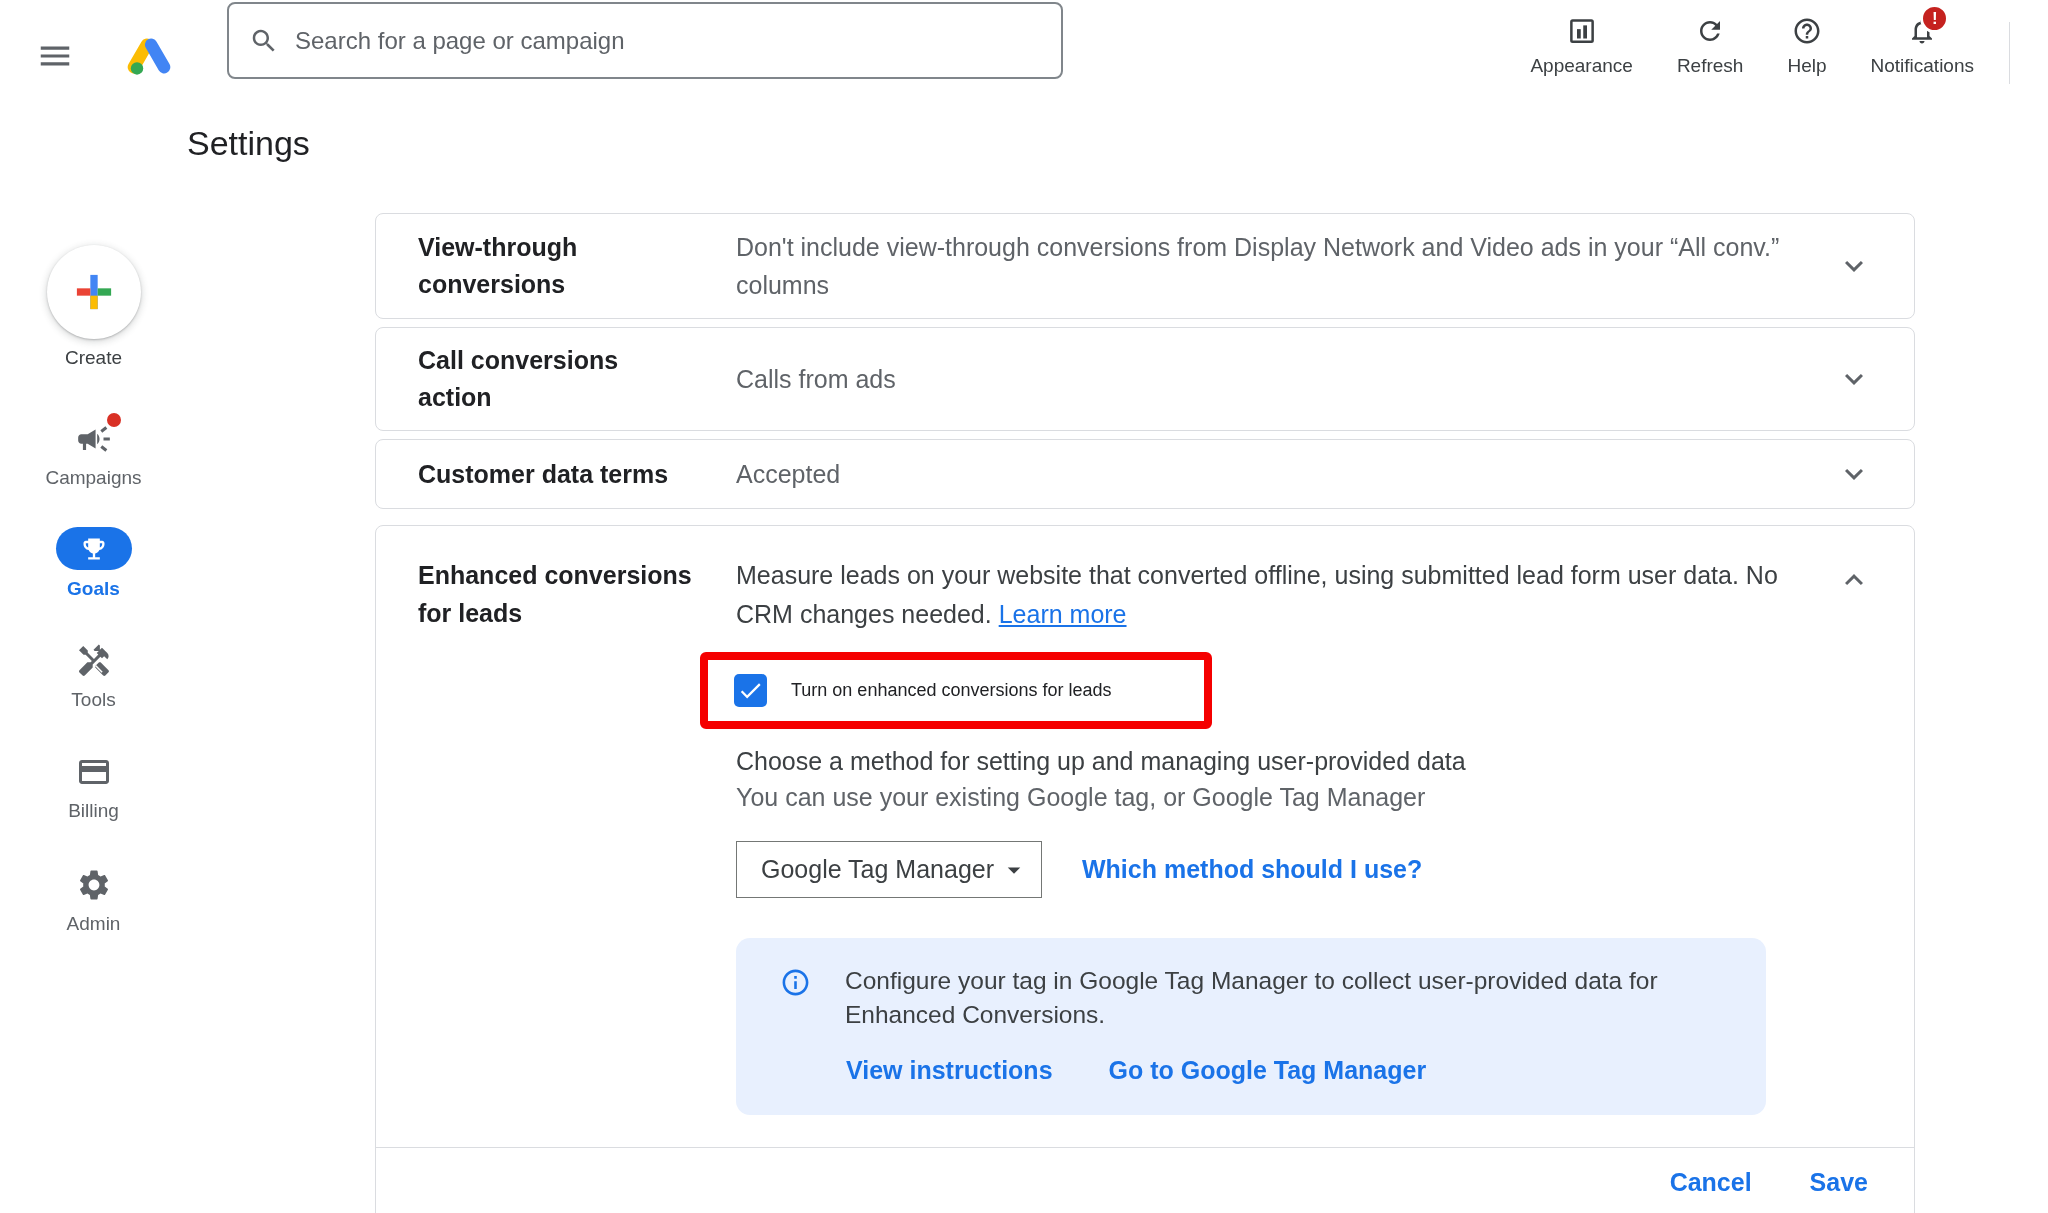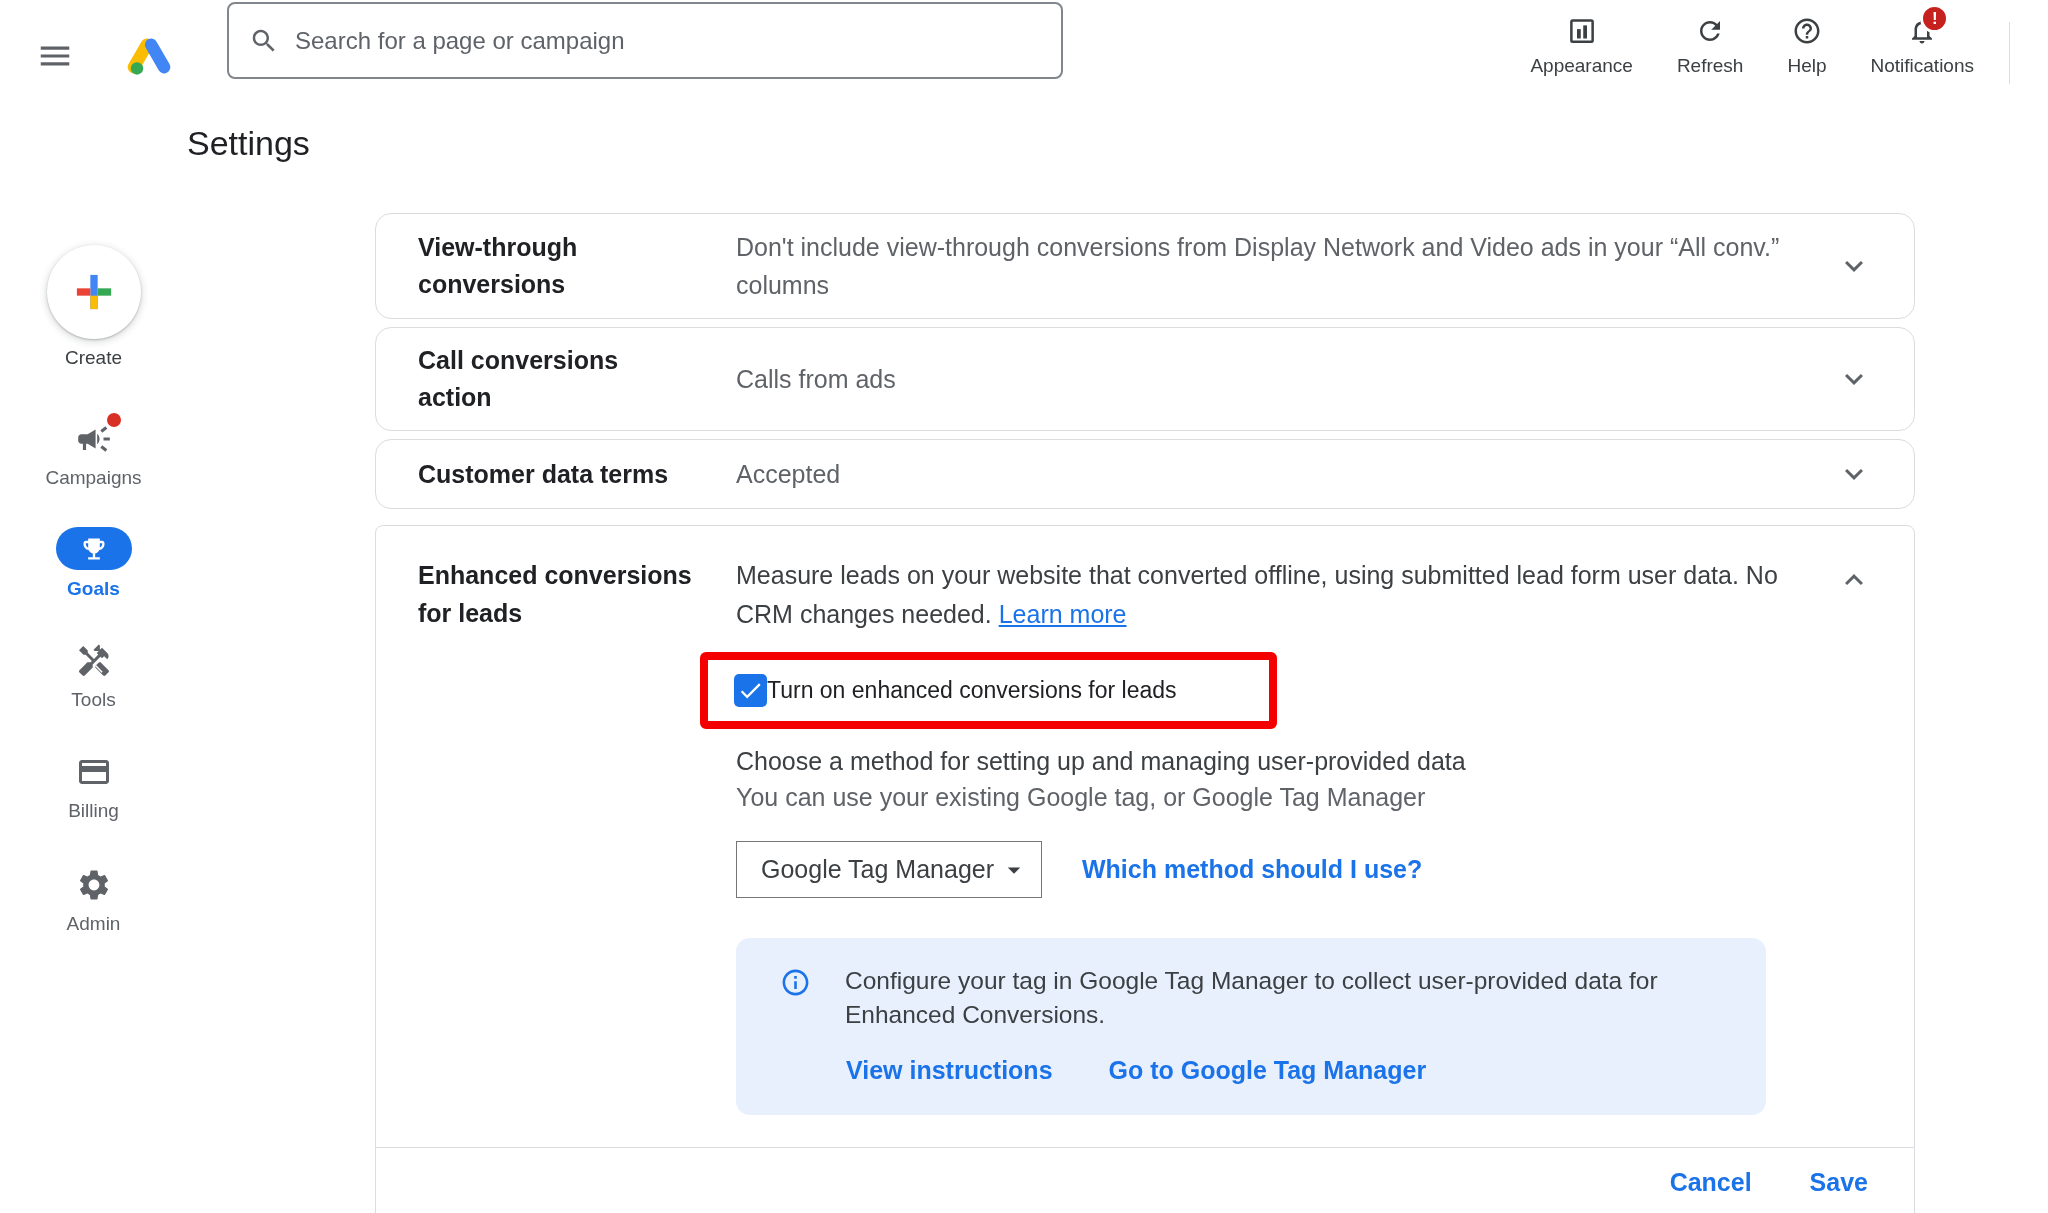--- a/index.html
+++ b/index.html
@@ -37,21 +37,21 @@
   .red-dot { position:absolute; top:-6px; right:-8px; width:14px; height:14px;
     border-radius:50%; background:#d93025; }
   .goals-pill { width:76px; height:43px; border-radius:22px; background:#1a73e8;
     display:flex; align-items:center; justify-content:center; }
   .side-label.active { color:#1a73e8; font-weight:700; }
 
   
   .page-title { position:absolute; left:187px; top:124px; font-size:34px; font-weight:400; color:#202124; }
   .cards { position:absolute; left:375px; top:213px; width:1540px; }
 
-  .acc-row { display:flex; align-items:center; border:1px solid #dadce0; border-radius:16px;
+  .acc-row { display:flex; align-items:center; border:1px solid #dadce0; border-radius:8px;
     background:#fff; padding:14px 42px; margin-bottom:8px; min-height:70px; }
   .row-label { width:280px; margin-right:38px; flex:none; font-size:25px; font-weight:700;
     line-height:37px; color:#202124; }
   .row-value { flex:1; font-size:25px; line-height:38px; color:#5f6368; padding-right:30px; }
   .chev { flex:none; cursor:pointer; display:flex; }
 
   
   .exp-card { border:1px solid #dadce0; border-radius:8px; background:#fff; margin-top:16px; }
   .exp-top { display:flex; padding:30px 42px 0 42px; }
   .exp-label { width:280px; margin-right:38px; flex:none; font-size:25px; font-weight:700;
@@ -61,21 +61,21 @@
 
   .desc { font-size:25px; line-height:39px; color:#3c4043; padding-right:20px; }
   a.link { color:#1a73e8; text-decoration:underline; cursor:pointer; }
   a.link-bold { color:#1a73e8; text-decoration:none; font-weight:700; cursor:pointer; }
 
   .check-wrap { margin-top:18px; margin-left:-36px; width:fit-content;
     border:8px solid #f50000; border-radius:6px; display:flex; align-items:center;
     padding:14px 92px 14px 26px; }
   .checkbox { width:33px; height:33px; background:#1a73e8; border-radius:5px; flex:none;
     display:flex; align-items:center; justify-content:center; cursor:pointer; }
-  .check-label { font-size:23px; color:#202124; white-space:nowrap; }
+  .check-label { margin-left:24px; font-size:18px; color:#202124; white-space:nowrap; }
 
   .method-head { margin-top:14px; font-size:25px; line-height:36px; color:#3c4043; }
   .method-sub { font-size:25px; line-height:36px; color:#5f6368; }
 
   .dropdown-row { margin-top:26px; display:flex; align-items:center; }
   .dropdown { width:306px; height:57px; border:1px solid #747775; border-radius:0;
     display:flex; align-items:center; padding:0 12px 0 24px; font-size:25px; color:#3c4043;
     cursor:pointer; background:#fff; }
   .dropdown .dval { flex:1; white-space:nowrap; }
   .method-link { margin-left:40px; font-size:25px; }

